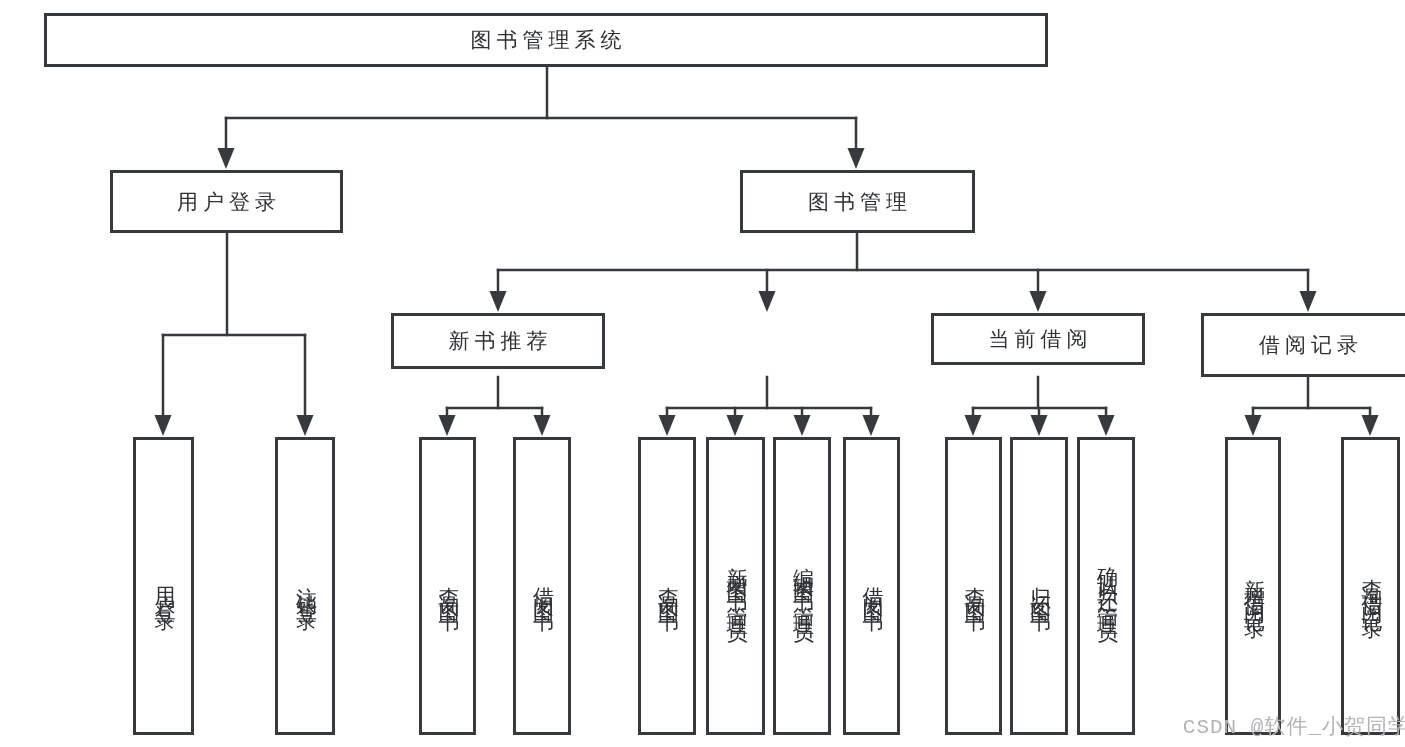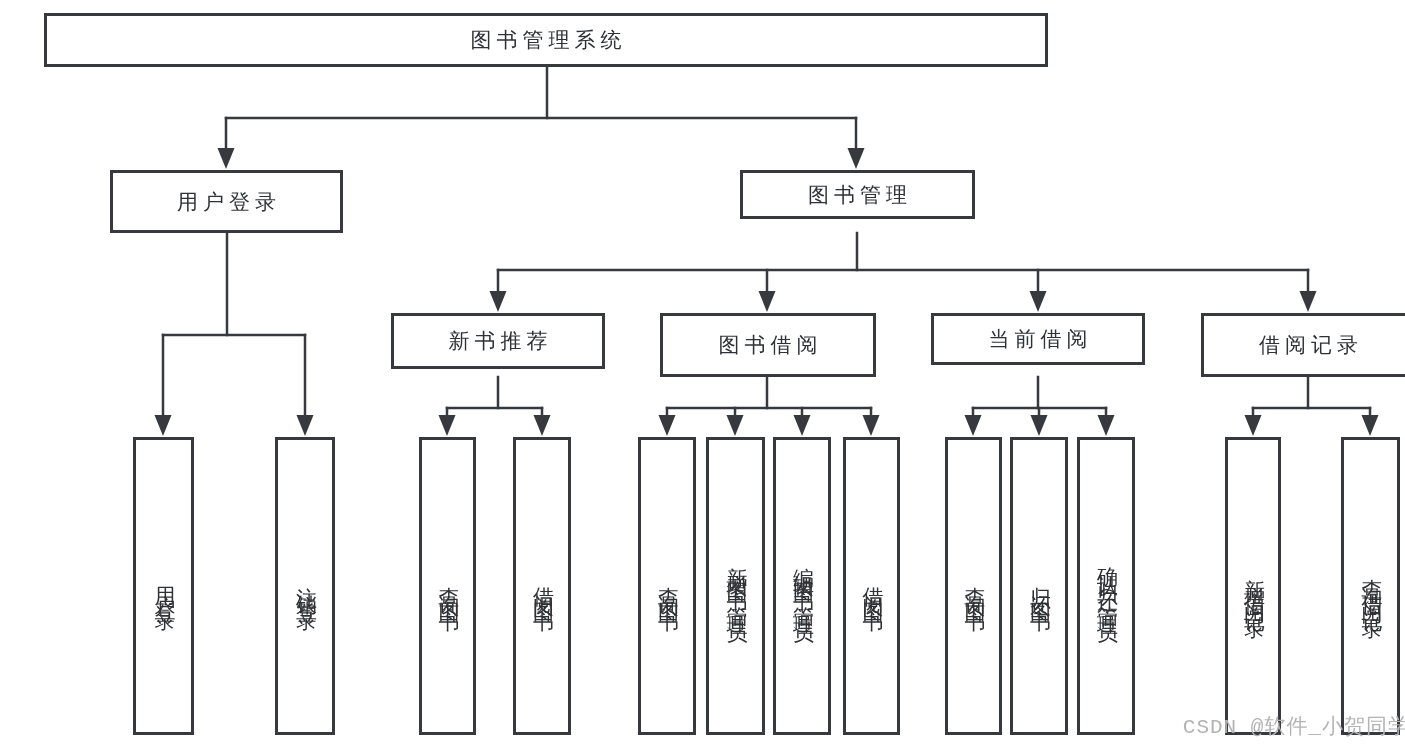--- a/index.html
+++ b/index.html
@@ -127,29 +127,26 @@
       </g>
     </svg>
 
   <div class="node h" style="left:16px;top:13px;width:1004px;height:54px">
     <span>图书管理系统</span>
   </div>
 
   <div class="node h" style="left:82px;top:170px;width:233px;height:63px">
     <span>用户登录</span>
   </div>
-  <div class="node h" style="left:712px;top:170px;width:235px;height:49px">
+  <div class="node h" style="left:712px;top:170px;width:235px;height:63px">
     <span>图书管理</span>
   </div>
 
   <div class="node h" style="left:363px;top:313px;width:214px;height:56px">
     <span>新书推荐</span>
-  </div>
-  <div class="node h" style="left:632px;top:313px;width:216px;height:64px">
-    <span>图书借阅</span>
   </div>
   <div class="node h" style="left:903px;top:313px;width:214px;height:52px">
     <span>当前借阅</span>
   </div>
   <div class="node h" style="left:1173px;top:313px;width:215px;height:64px">
     <span>借阅记录</span>
   </div>
 
   <div class="node v" style="left:105px;top:437px;width:61px;height:298px">
     <span>用户登录</span>

